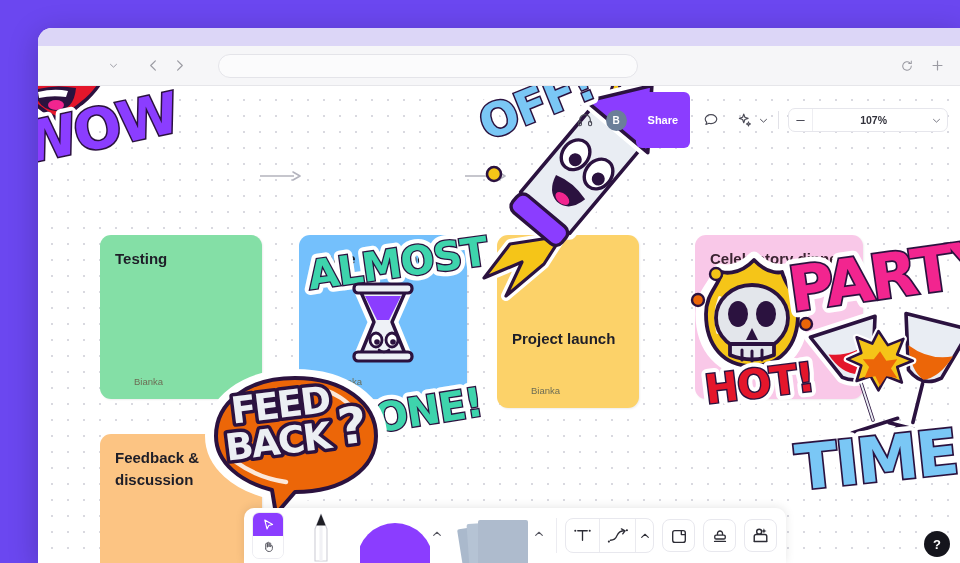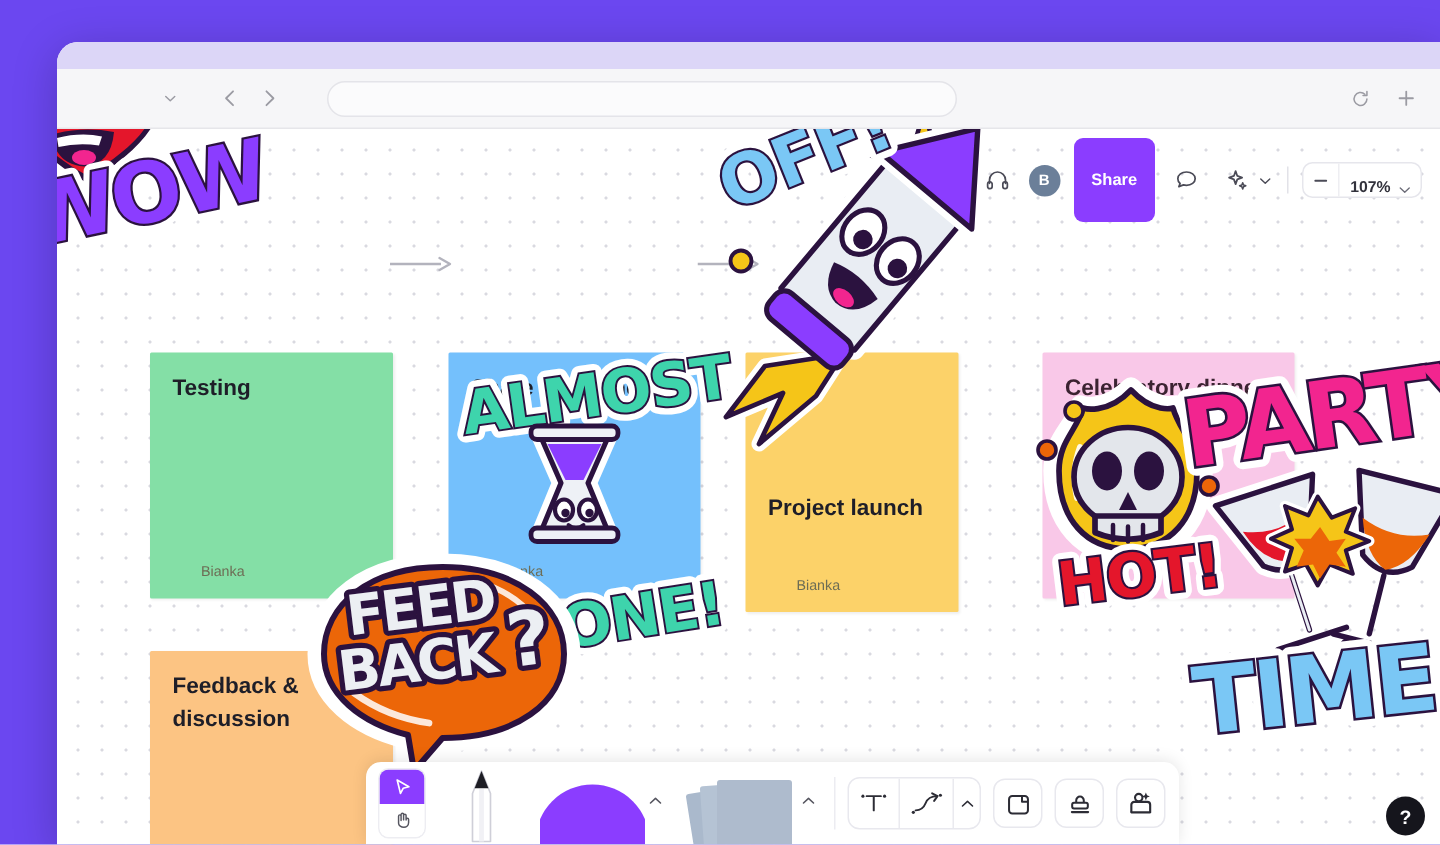--- a/index.html
+++ b/index.html
@@ -92,41 +92,41 @@
   #share-button {
     background: #8b3dff; color: #fff;
     font-size: 11px; font-weight: bold;
     padding: 22px 12px; border-radius: 6px;
     border: none; cursor: pointer;
     font-family: "Liberation Sans", sans-serif;
   }
   #magic-wrap { display: flex; align-items: center; gap: 1px; color: #4b4b57; }
   #tb-divider { width: 1px; height: 18px; background: #e2e2e8; }
   #zoom-control {
-    display: flex; align-items: flex-end;
+    display: flex; align-items: center;
     border: 1px solid #e6e6ec; border-radius: 7px;
-    height: 24px; background: #fff;
+    height: 24px; background: #fff; gap: 40px;
   }
   #zoom-minus {
     width: 24px; height: 100%;
     display: flex; align-items: center; justify-content: center;
     color: #4b4b57; cursor: pointer;
     border-right: 1px solid #eeeef2;
     background: none; border-top: none; border-left: none; border-bottom: none;
   }
   #zoom-level {
     padding: 0 5px 0 7px; font-size: 10.5px;
     font-weight: bold; color: #32323c;
   }
   #zoom-caret { padding-right: 6px; color: #6c6c78; display:flex; }
 
   
   .sticky {
     position: absolute;
-    border-radius: 1px;
+    border-radius: 11px;
     box-shadow: 1px 1px 2px rgba(0,0,0,.07);
   }
   .sticky-title {
     position: absolute; left: 15px; top: 13px; right: 14px;
     font-size: 15px; font-weight: bold; color: #1e1e28;
     line-height: 1.45;
   }
   .sticky-author {
     position: absolute; left: 15px; bottom: 12px;
     font-size: 9.5px; color: #6d6d55; padding-left: 19px;

